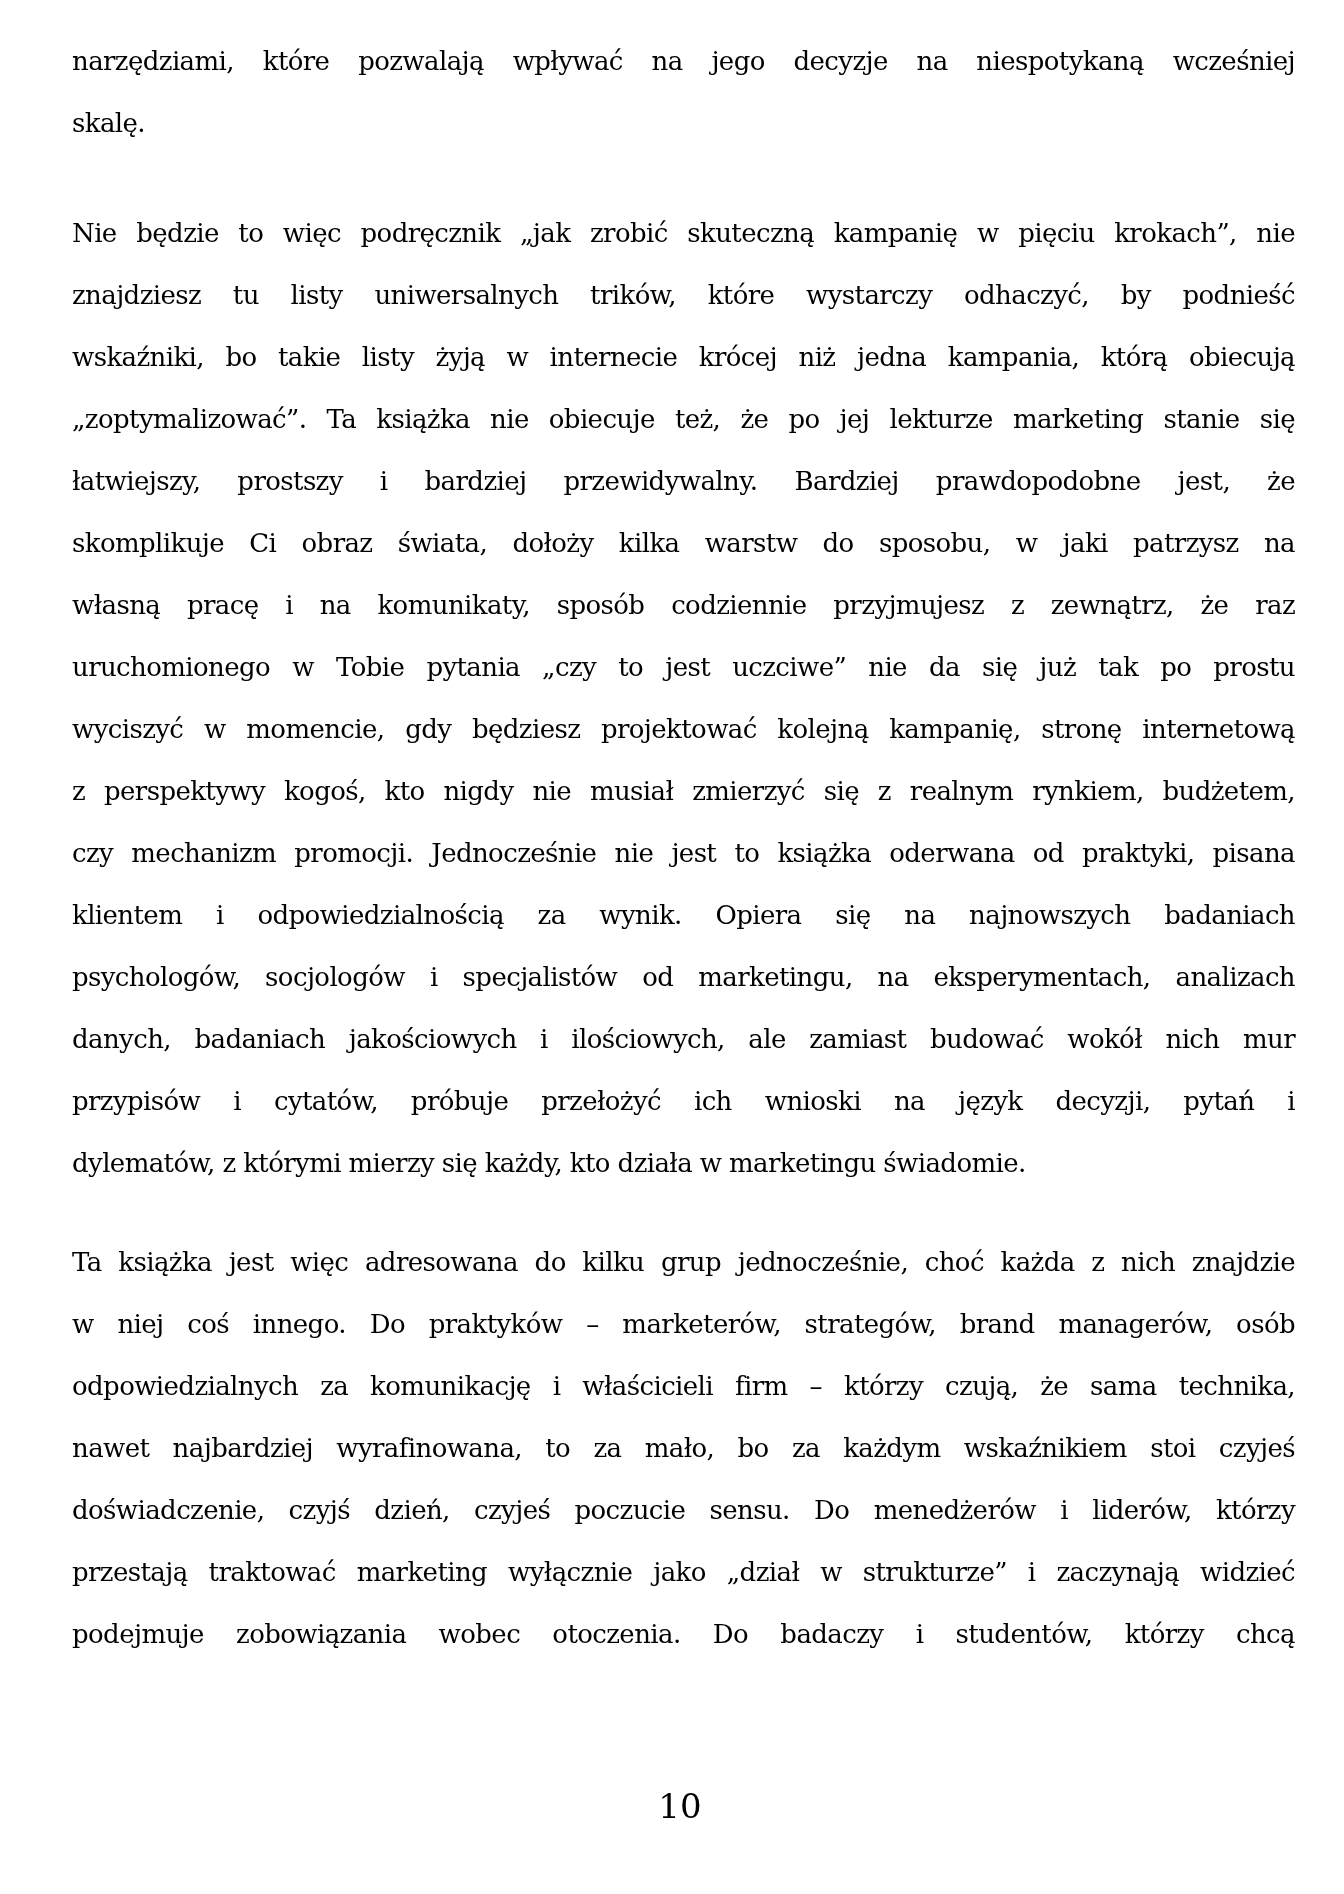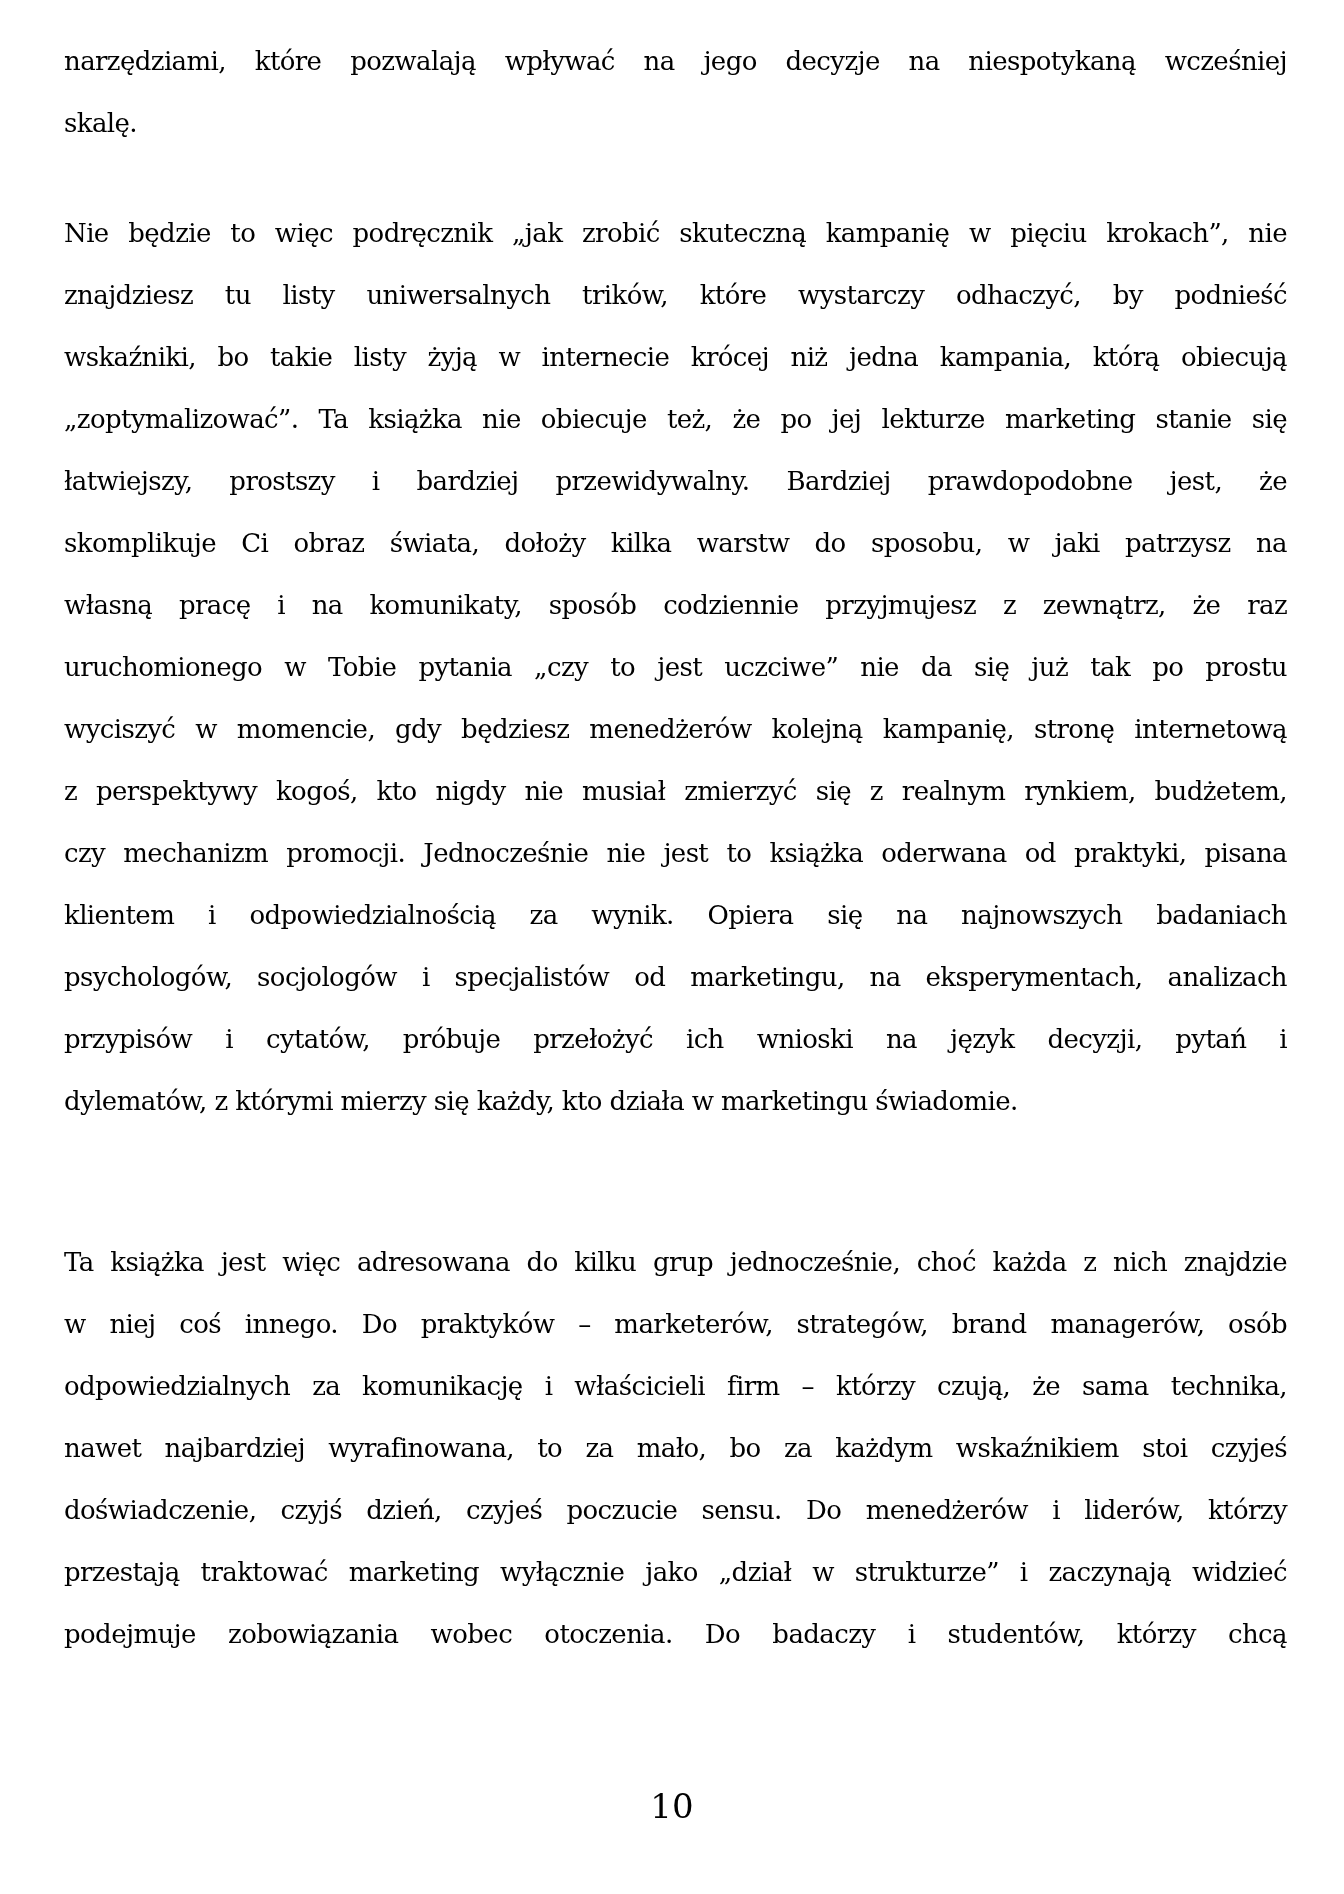--- a/index.html
+++ b/index.html
@@ -10,21 +10,21 @@
   body {
     width: 1344px;
     height: 1894px;
     position: relative;
     overflow: hidden;
     font-family: "DejaVu Serif", "Liberation Serif", serif;
     color: #000000;
   }
   .page {
     position: absolute;
-    left: 0;
+    left: 8px;
     top: 0;
     width: 1088px;
     height: 1894px;
     background: #ffffff;
   }
   .text-block {
     position: absolute;
     left: 64px;
     width: 1223px;
     font-size: 26px;
@@ -67,25 +67,26 @@
 
   <div class="text-block" id="p2">
     <span class="line">Nie będzie to więc podręcznik „jak zrobić skuteczną kampanię w pięciu krokach”, nie</span>
     <span class="line">znajdziesz tu listy uniwersalnych trików, które wystarczy odhaczyć, by podnieść</span>
     <span class="line">wskaźniki, bo takie listy żyją w internecie krócej niż jedna kampania, którą obiecują</span>
     <span class="line">„zoptymalizować”. Ta książka nie obiecuje też, że po jej lekturze marketing stanie się</span>
     <span class="line">łatwiejszy, prostszy i bardziej przewidywalny. Bardziej prawdopodobne jest, że</span>
     <span class="line">skomplikuje Ci obraz świata, dołoży kilka warstw do sposobu, w jaki patrzysz na</span>
     <span class="line">własną pracę i na komunikaty, sposób codziennie przyjmujesz z zewnątrz, że raz</span>
     <span class="line">uruchomionego w Tobie pytania „czy to jest uczciwe” nie da się już tak po prostu</span>
-    <span class="line">wyciszyć w momencie, gdy będziesz menedżerów kolejną kampanię, stronę internetową</span>
+    <span class="line">wyciszyć w momencie, gdy będziesz projektować kolejną kampanię, stronę internetową</span>
     <span class="line">z perspektywy kogoś, kto nigdy nie musiał zmierzyć się z realnym rynkiem, budżetem,</span>
     <span class="line">czy mechanizm promocji. Jednocześnie nie jest to książka oderwana od praktyki, pisana</span>
     <span class="line">klientem i odpowiedzialnością za wynik. Opiera się na najnowszych badaniach</span>
     <span class="line">psychologów, socjologów i specjalistów od marketingu, na eksperymentach, analizach</span>
+    <span class="line">danych, badaniach jakościowych i ilościowych, ale zamiast budować wokół nich mur</span>
     <span class="line">przypisów i cytatów, próbuje przełożyć ich wnioski na język decyzji, pytań i</span>
     <span class="line last">dylematów, z którymi mierzy się każdy, kto działa w marketingu świadomie.</span>
   </div>
 
   <div class="text-block" id="p3">
     <span class="line">Ta książka jest więc adresowana do kilku grup jednocześnie, choć każda z nich znajdzie</span>
     <span class="line">w niej coś innego. Do praktyków – marketerów, strategów, brand managerów, osób</span>
     <span class="line">odpowiedzialnych za komunikację i właścicieli firm – którzy czują, że sama technika,</span>
     <span class="line">nawet najbardziej wyrafinowana, to za mało, bo za każdym wskaźnikiem stoi czyjeś</span>
     <span class="line">doświadczenie, czyjś dzień, czyjeś poczucie sensu. Do menedżerów i liderów, którzy</span>

